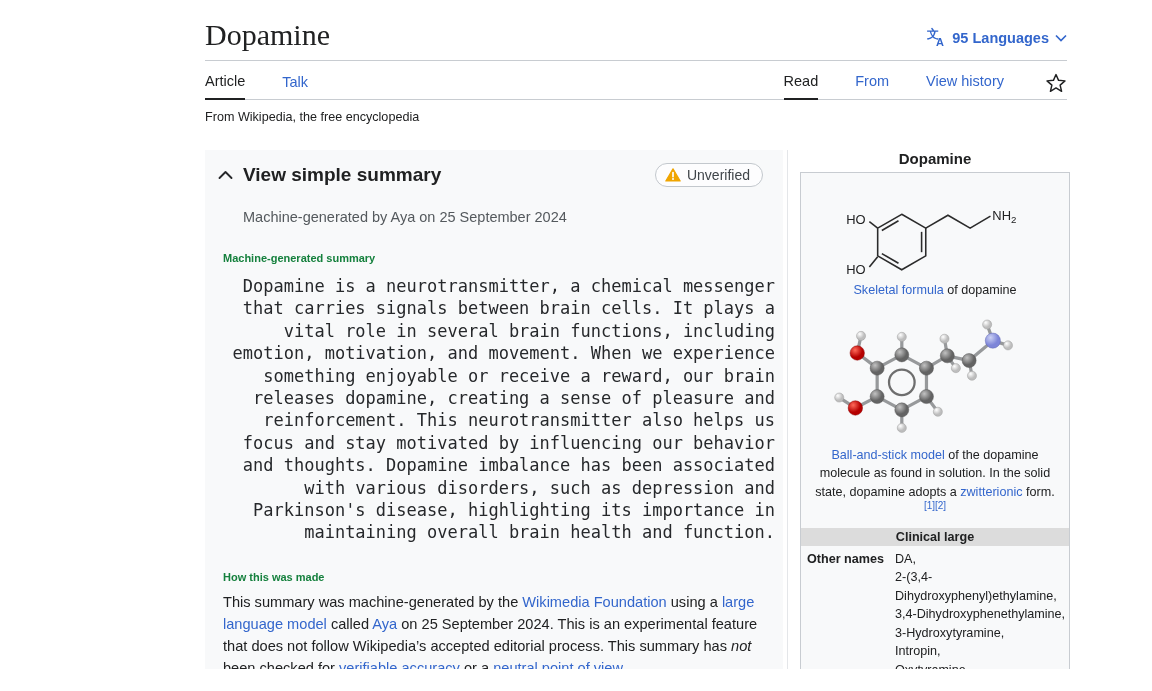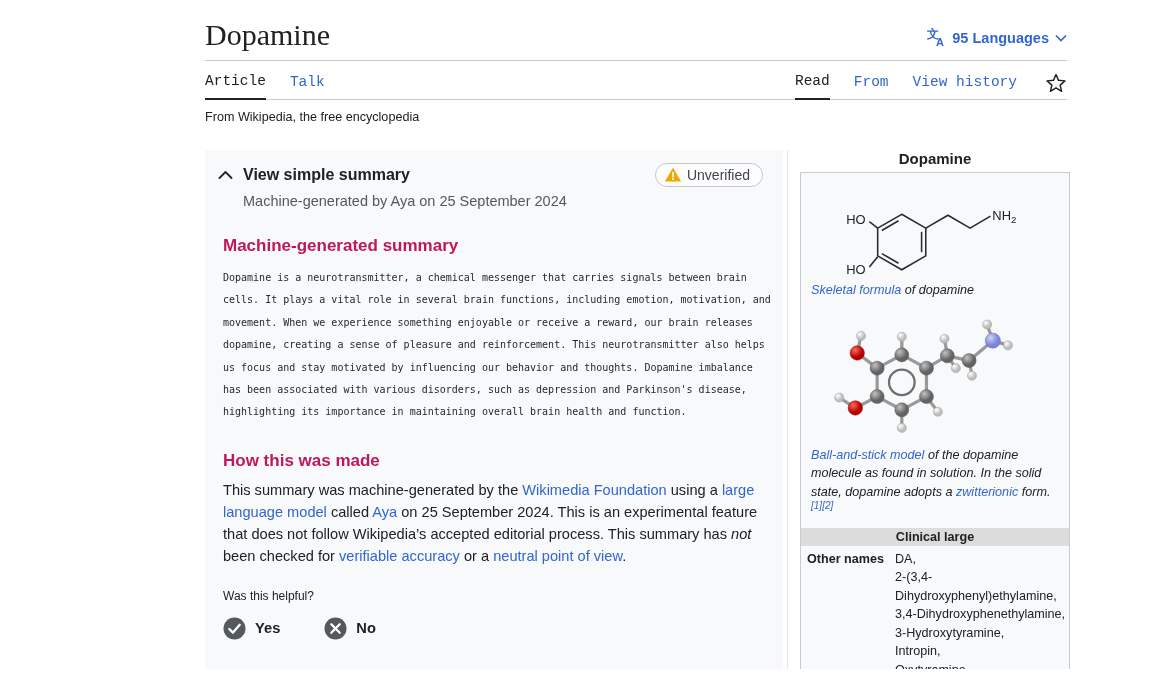--- a/index.html
+++ b/index.html
@@ -12,54 +12,54 @@
   
   .hdr{position:absolute;left:205px;top:0;width:862px;}
   .title-row{display:flex;align-items:flex-end;justify-content:space-between;
              border-bottom:1px solid #c8ccd1;padding-bottom:6px;margin-top:16px;}
   h1.title{font-family:"Liberation Serif","DejaVu Serif",serif;font-weight:400;
            font-size:30px;margin:0;line-height:38px;}
   .lang-btn{display:flex;align-items:center;gap:6px;color:#36c;font-weight:bold;
             font-size:14.5px;margin-bottom:6px;cursor:pointer;}
   .tabs-row{display:flex;justify-content:space-between;align-items:flex-end;
             border-bottom:1px solid #c8ccd1;height:38px;}
-  .tabs-left,.tabs-right{display:flex;align-items:flex-end;gap:24px;font-family:Liberation Mono, monospace;}
+  .tabs-left,.tabs-right{display:flex;align-items:center;gap:37px;}
   .tab{font-size:14.5px;padding-bottom:9px;cursor:pointer;}
   .tab.active{color:#202122;border-bottom:2px solid #202122;margin-bottom:-1px;}
   .tab.link{color:#36c;}
   .star-wrap{padding-bottom:5px;margin-left:4px;cursor:pointer;}
   .tagline{font-size:12.6px;margin-top:10px;}
 
   
   .panel{position:absolute;left:205px;top:150px;width:578px;height:541px;
          background:#f8f9fa;box-sizing:border-box;padding:13px 20px 0 13px;}
   .col-rule{position:absolute;left:787px;top:150px;height:541px;width:1px;background:#e4e6e9;}
   .panel-head{display:flex;align-items:center;}
   .chev{margin-right:10px;display:flex;cursor:pointer;}
-  .panel-title{font-weight:bold;font-size:16px;cursor:pointer;}
+  .panel-title{font-weight:bold;font-size:19px;cursor:pointer;}
   .badge{margin-left:auto;display:flex;align-items:center;gap:6px;
          border:1px solid #c3c8cd;border-radius:13px;background:#fdfdfe;
          padding:3px 12px 3px 9px;font-size:14px;color:#40454a;}
-  .attrib{margin:6px 0 0 25px;font-size:14.5px;color:#54595d;}
-  .sec-h{font-weight:bold;font-size:17px;color:#be185d;margin:27px 0 0 5px;}
-  .mono{font-family:"DejaVu Sans Mono","Liberation Mono",monospace;font-size:10px;
-        line-height:22.4px;margin:11px 0 0 5px;width:552px;color:#26282b;}
+  .attrib{margin:22px 0 0 25px;font-size:14.5px;color:#54595d;}
+  .sec-h{font-weight:bold;font-size:11px;color:#15803d;margin:27px 0 0 5px;}
+  .mono{font-family:"DejaVu Sans Mono","Liberation Mono",monospace;font-size:17px;
+        line-height:22.4px;margin:11px 0 0 5px;width:552px;color:#26282b;text-align:right;}
   .how-p{font-size:14.6px;line-height:22px;margin:8px 0 0 5px;width:540px;}
   .helpful{font-size:12px;margin:22px 0 0 5px;}
   .feedback{display:flex;align-items:center;gap:44px;margin:14px 0 0 5px;}
   .fb-btn{display:flex;align-items:center;gap:9px;font-weight:bold;font-size:14.7px;cursor:pointer;}
   .panel-foot{position:absolute;left:0;bottom:0;width:100%;height:5px;
               background:#eef0f2;border-top:1px solid #dadde0;}
 
   
   .infobox{position:absolute;left:800px;top:150px;width:270px;font-size:12.6px;}
   .ib-title{text-align:center;font-weight:bold;font-size:15px;margin-bottom:5px;}
   .ib-box{border:1px solid #c8ccd1;background:#f8f9fa;box-sizing:border-box;width:270px;}
   .ib-img{display:flex;justify-content:center;padding-top:8px;}
-  .ib-cap{line-height:18.5px;padding:2px 10px 8px 10px;font-style:italic;}
+  .ib-cap{text-align:center;line-height:18.5px;padding:2px 10px 8px 10px;}
   .ib-sec{background:#dcdcdc;text-align:center;font-weight:bold;padding:2px 0;}
   .ib-row{display:flex;padding:4px 0 6px 0;}
   .ib-label{width:82px;flex:none;font-weight:bold;padding-left:6px;line-height:18px;}
   .ib-val{flex:1;padding-left:6px;line-height:18.6px;}
   .ib-val div{white-space:normal;}
 
   svg{display:block;}
 </style>
 </head>
 <body>

